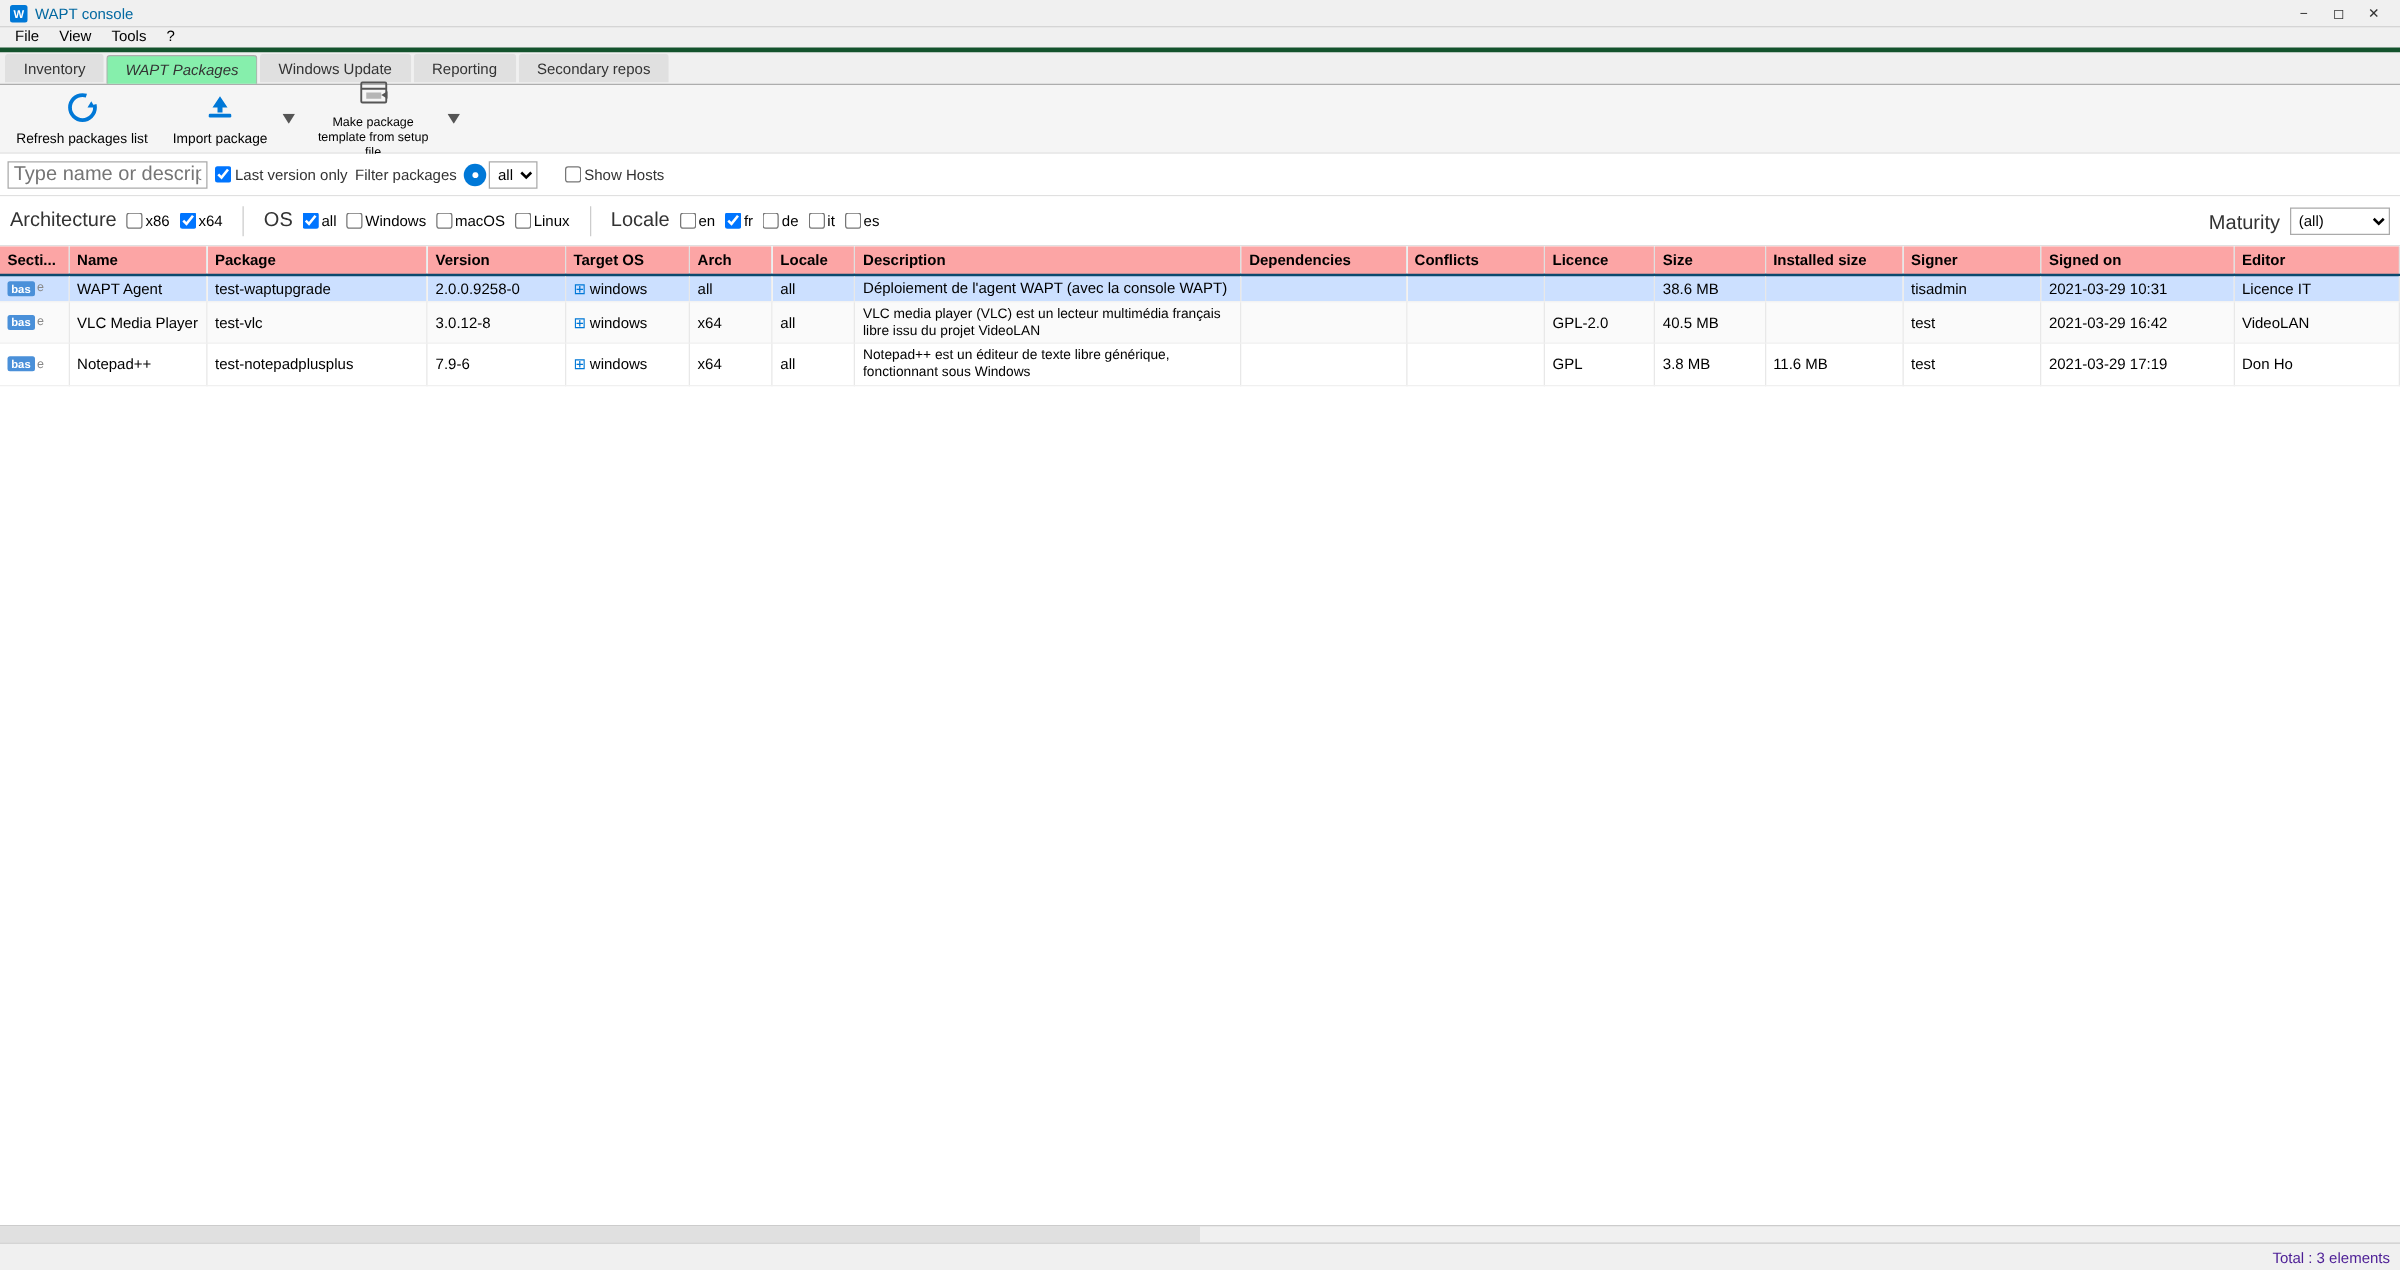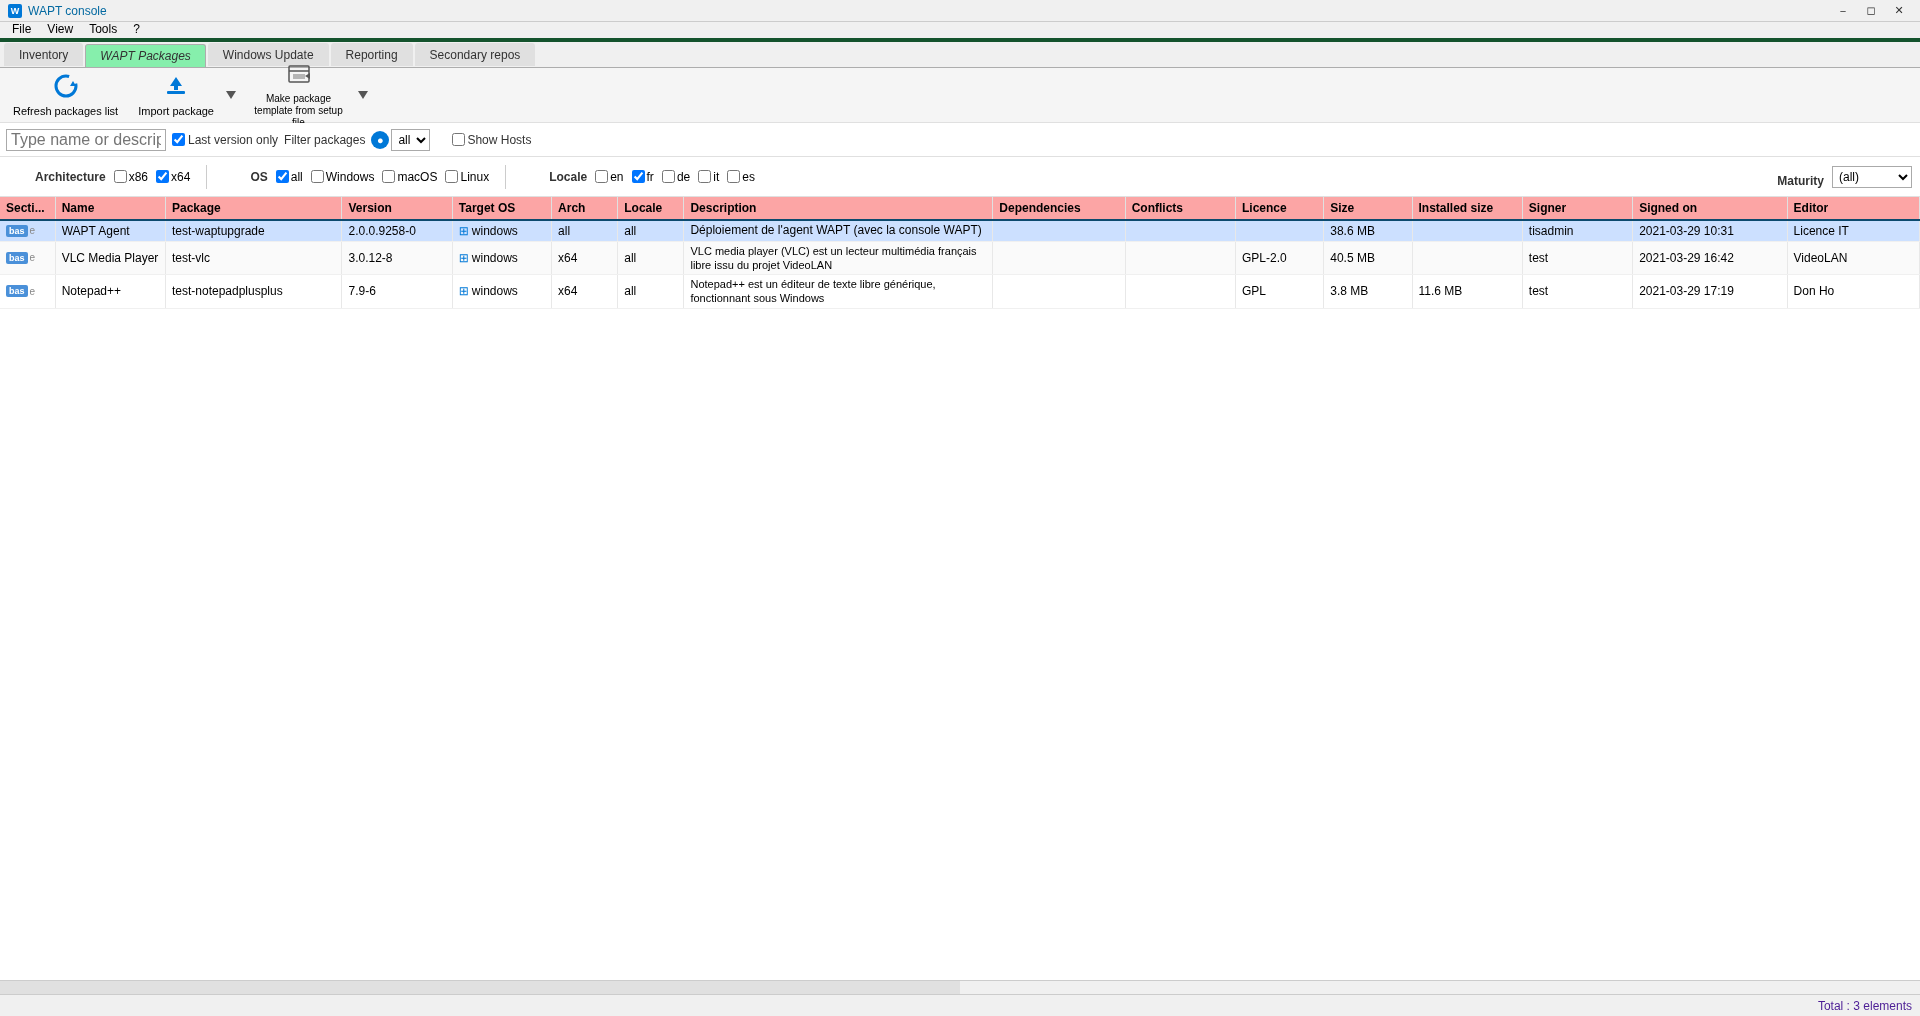--- a/index.html
+++ b/index.html
@@ -170,21 +170,21 @@
       background: #ffffff;
       height: 40px;
       display: flex;
       align-items: center;
       padding: 0 8px;
       border-bottom: 1px solid #e0e0e0;
       flex-shrink: 0;
       gap: 16px;
     }
     .arch-group { display: flex; align-items: center; gap: 4px; }
-    .arch-group-label { font-size: 12px; color: #333; font-weight: 700; margin-right: 4px; margin-left: 27px; }
+    .arch-group-label { font-size: 16px; color: #333; font-weight: 400; margin-right: 4px; }
     .arch-group-items { display: flex; align-items: center; gap: 8px; }
     .check-item { display: flex; align-items: center; gap: 2px; font-size: 12px; }
     .maturity-group { display: flex; align-items: flex-end; gap: 4px; margin-left: auto; }
 
     
     .table-container {
       flex: 1;
       overflow: auto;
       background: #ffffff;
     }

